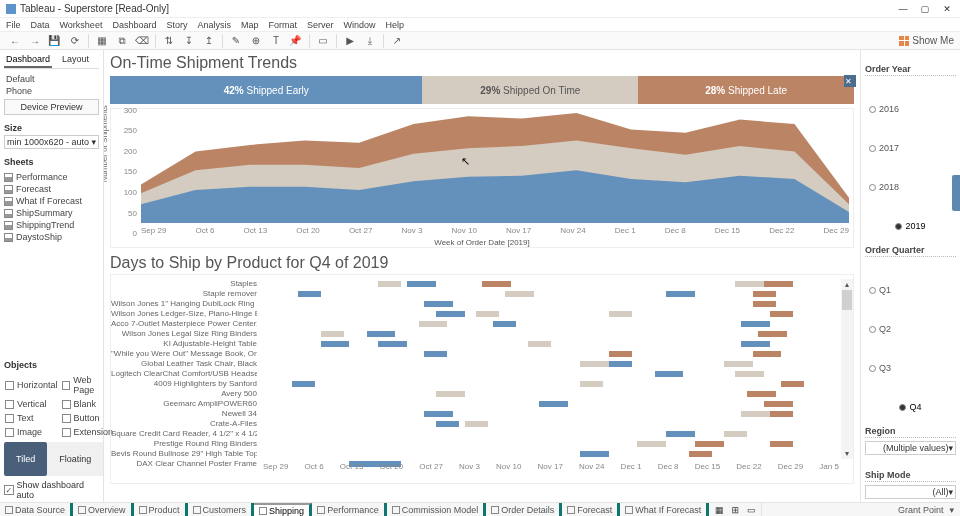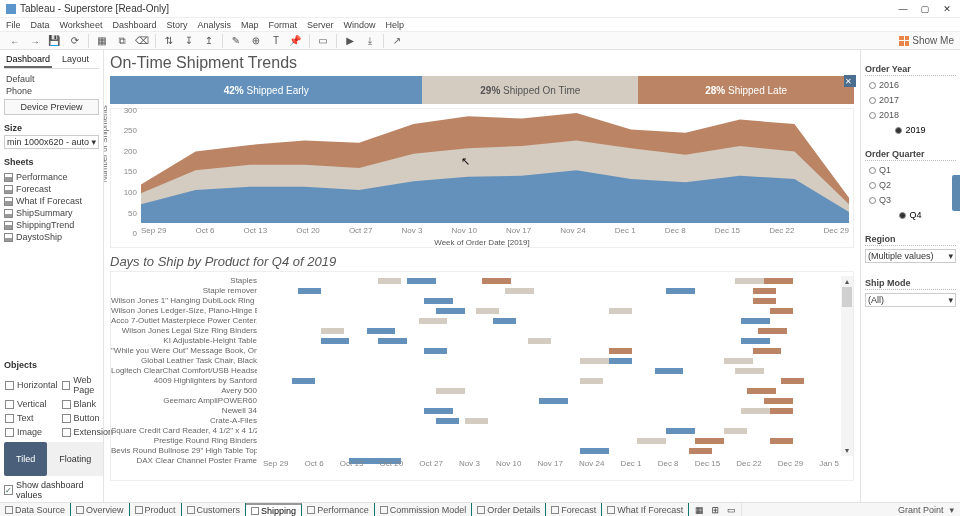--- a/index.html
+++ b/index.html
@@ -58,45 +58,45 @@
   .area-chart { height:140px; border:1px solid #eee; position:relative; }
   .yaxislabel { position:absolute; left:0; top:50%; transform:rotate(-90deg) translateY(-50%); transform-origin:left center; font-size:8px; color:#666; left:-2px;}
   .yaxis { position:absolute; left:10px; top:0; bottom:14px; width:18px; }
   .ytick { position:absolute; right:2px; font-size:8px; color:#888; transform:translateY(50%);}
   .plot { position:absolute; left:30px; right:4px; top:4px; bottom:24px;}
   .plot svg { width:100%; height:100%; }
   .xaxis { position:absolute; left:30px; right:4px; bottom:12px; display:flex; justify-content:space-between; font-size:8px; color:#888;}
   .xaxislabel { position:absolute; left:50%; bottom:0; transform:translateX(-50%); font-size:8px; color:#555;}
   .cursor-arrow { position:absolute; left:320px; top:42px; font-size:11px; color:#000; pointer-events:none;}
 
-  .sub-title { font-size:13px; color:#555; margin:6px 0 2px 0;font-style:italic;}
+  .sub-title { font-size:16px; color:#555; margin:6px 0 2px 0;}
 
   .product-chart { height:210px; border:1px solid #eee; position:relative; overflow:hidden;}
   .plist { position:absolute; left:0; top:4px; width:150px; text-align:right; padding-right:4px; font-size:8px; color:#666; line-height:10px;}
   .plist div { height:10px; white-space:nowrap; overflow:hidden;}
   .pplot { position:absolute; left:152px; right:14px; top:4px; bottom:24px; }
   .pscroll { position:absolute; right:0; top:4px; bottom:24px; width:12px; background:#f4f4f4; display:flex; flex-direction:column; align-items:center; justify-content:space-between; font-size:8px; color:#555; }
   .pscroll .arrow { cursor:pointer; padding:1px;}
   .pscroll .thumb { width:10px; height:20px; background:#d0d0d0; cursor:pointer;}
   .mark { position:absolute; height:6px; background:#6391bb;}
   .pxaxis { position:absolute; left:152px; right:14px; bottom:12px; display:flex; justify-content:space-between; font-size:8px; color:#888;}
 
   .rightpanel { width:100px; border-left:1px solid #e4e4e4; padding:4px; font-size:9px; display:flex; flex-direction:column; gap:3px;}
   .filter-head { font-weight:600; color:#444; margin-top:10px;}
   .filter-head.u { border-bottom:1px dotted #bbb; padding-bottom:1px;}
-  .filter-opt { padding:1px 4px; cursor:pointer; color:#555;}
+  .filter-opt { padding:1px 4px; cursor:pointer; color:#555;margin-top:24px;}
   .filter-opt.sel { color:#000;text-align:center;}
   .filter-opt .radio { display:inline-block; width:7px; height:7px; border:1px solid #888; border-radius:50%; margin-right:3px; vertical-align:middle;}
   .filter-opt.sel .radio { background:#333;}
-  .rselect { border:1px solid #ccc; background:#fff; padding:1px 2px; display:flex; justify-content:space-between; align-items:center; cursor:pointer; margin-bottom:2px;}
+  .rselect { border:1px solid #ccc; background:#fff; padding:1px 2px; display:flex; justify-content:flex-end; align-items:center; cursor:pointer; margin-bottom:2px;}
   .tab-handle { position:absolute; right:-2px; top:34%; width:10px; height:36px; background:#5d88b0; border-radius:2px 0 0 2px; cursor:pointer;}
 
   .bottombar { position:absolute; left:0; right:0; bottom:0; height:14px; background:#f6f6f6; border-top:1px solid #e4e4e4; display:flex; align-items:center; font-size:9px;}
   .btabs { display:flex; align-items:center; height:100%; overflow:hidden;}
-  .btab { display:flex; align-items:center; gap:2px; padding:0 5px; height:100%; border-right:1px solid #0f766e; cursor:pointer; color:#555;}
+  .btab { display:flex; align-items:center; gap:2px; padding:0 5px; height:100%; border-right:3px solid #0f766e; cursor:pointer; color:#555;}
   .btab.active { background:#fff; border-top:2px solid #999; color:#000;}
   .btab .ti { width:8px; height:8px; border:1px solid #888;}
   .bright { margin-left:auto; display:flex; align-items:center; gap:6px; padding-right:6px; color:#555;}
   .wbicons { display:flex; gap:4px; padding:0 4px; border-right:1px solid #e4e4e4; height:100%; align-items:center;}
   .wbicons span { cursor:pointer; width:12px; text-align:center;}
 </style>
 </head>
 <body>
 
 <div class="titlebar">
@@ -244,21 +244,21 @@
             <span class="obj-icon"></span>
             <span>Extension</span>
           </div>
       </div>
       <div class="toggle-row">
         <div class="active">Tiled</div>
         <div class="inactive">Floating</div>
       </div>
       <div class="check-row">
         <span class="check-cb">✓</span>
-        <span>Show dashboard values</span>
+        <span>Show dashboard auto</span>
       </div>
     </div>
   </div>
 
   <div class="canvas">
     <div class="dash-title">On-Time Shipment Trends</div>
     <div class="kpirow">
       <div class="k1"><b>42%</b>&nbsp;<span>Shipped Early</span></div>
       <div class="k2"><b>29%</b>&nbsp;<span>Shipped On Time</span></div>
       <div class="k3"><b>28%</b>&nbsp;<span>Shipped Late</span></div>

